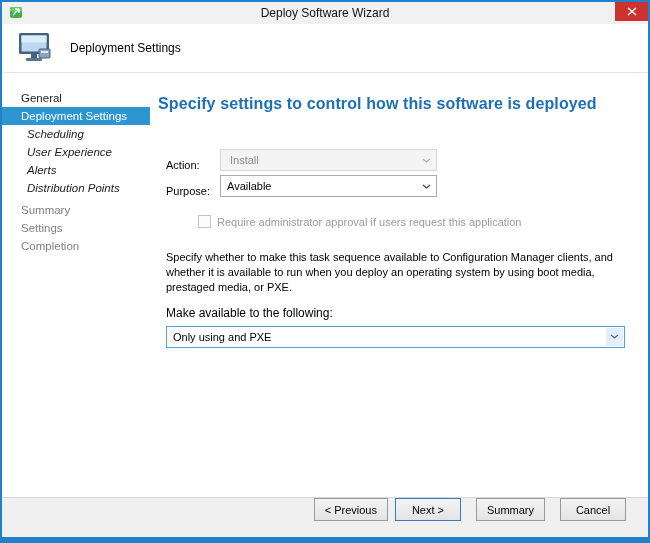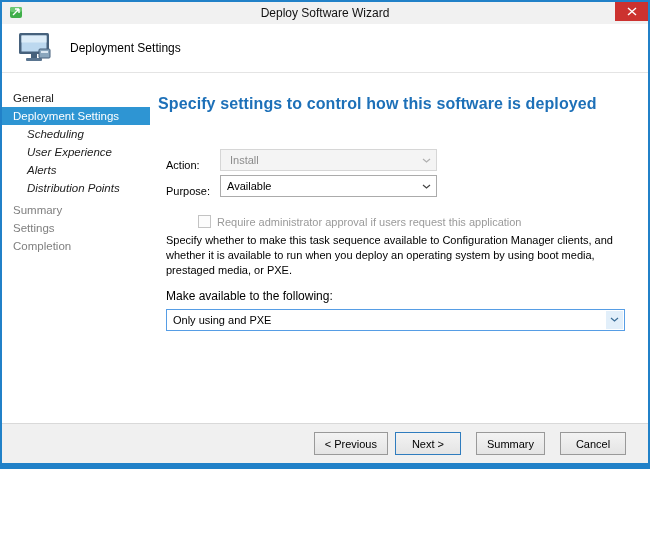--- a/index.html
+++ b/index.html
@@ -10,21 +10,21 @@
     --focus-border:#569de5;
     --footer-bg:#f0f0f0;
     --disabled-text:#8c8c8c;
   }
   *{margin:0;padding:0;box-sizing:border-box;}
   body{
     font-family:"Liberation Sans", sans-serif;
     width:650px;height:543px;background:#fff;
   }
   .window{
-    width:650px;height:469px;
+    width:650px;height:543px;
     border:2px solid var(--frame);
     border-bottom-width:6px;
     background:#fff;
     display:flex;flex-direction:column;
     position:relative;
   }
   
   .titlebar{
     height:22px;flex:0 0 22px;background:#f1f1f1;
     display:flex;align-items:center;justify-content:center;
@@ -41,21 +41,21 @@
   .header{
     height:49px;flex:0 0 49px;background:#fff;
     border-bottom:1px solid #e4e4e4;
     display:flex;align-items:center;padding-left:12px;
   }
   .header-icon{width:40px;height:36px;margin-right:16px;display:flex;align-items:center;justify-content:center;}
   .header-title{font-size:12px;color:#000;}
   
   .content-row{flex:1;display:flex;background:#fff;overflow:hidden;}
   .sidebar{width:148px;flex:0 0 148px;padding-top:16px;font-size:11.5px;}
-  .side-item{height:18px;line-height:18px;padding-left:11px;color:#1c1c1c;white-space:nowrap;cursor:default;}
+  .side-item{height:18px;line-height:18px;padding-left:19px;color:#1c1c1c;white-space:nowrap;cursor:default;}
   .side-item.sub{padding-left:25px;font-style:italic;}
   .side-item.selected{background:var(--sidebar-selected);color:#fff;}
   .side-item.dim{color:#7f7f7f;}
   .side-item.gap{margin-top:4px;}
   .main{flex:1;padding:22px 14px 0 8px;}
   .main h1{
     color:var(--heading);font-size:16px;font-weight:bold;
     margin-bottom:36px;letter-spacing:0.1px;
   }
   .form-block{margin-left:8px;}
@@ -75,29 +75,29 @@
   .combo.focused{border-color:var(--focus-border);}
   .combo.focused .arrow{background:#e2effa;}
   .checkbox-row{
     margin-top:18px;display:flex;align-items:center;gap:6px;
     font-size:11px;color:#9a9a9a;padding-left:32px;
   }
   .checkbox{
     width:13px;height:13px;border:1px solid #c3c3c3;background:#fcfcfc;flex:0 0 13px;
   }
   .description{
-    margin-top:5px;font-size:11px;color:#000;width:465px;line-height:1.38;
+    margin-top:22px;font-size:11px;color:#000;width:465px;line-height:1.38;
   }
   .ma-label{margin-top:10px;font-size:12px;color:#000;}
   .combo.ma{margin-top:6px;}
   
   .footer{
     height:40px;flex:0 0 40px;background:var(--footer-bg);
     border-top:1px solid #d9d9d9;
-    display:flex;align-items:center;justify-content:flex-end;
+    display:flex;align-items:flex-start;justify-content:flex-end;
     padding-right:22px;gap:7px;
   }
   .btn{
     min-width:66px;height:23px;padding:0 10px;
     font-family:"Liberation Sans", sans-serif;font-size:11px;color:#000;
     background:linear-gradient(#f3f3f3,#e4e4e4);
     border:1px solid #999;cursor:default;
   }
   .btn.default{border-color:#2f7cbe;}
   .btn.spaced{margin-left:8px;}

